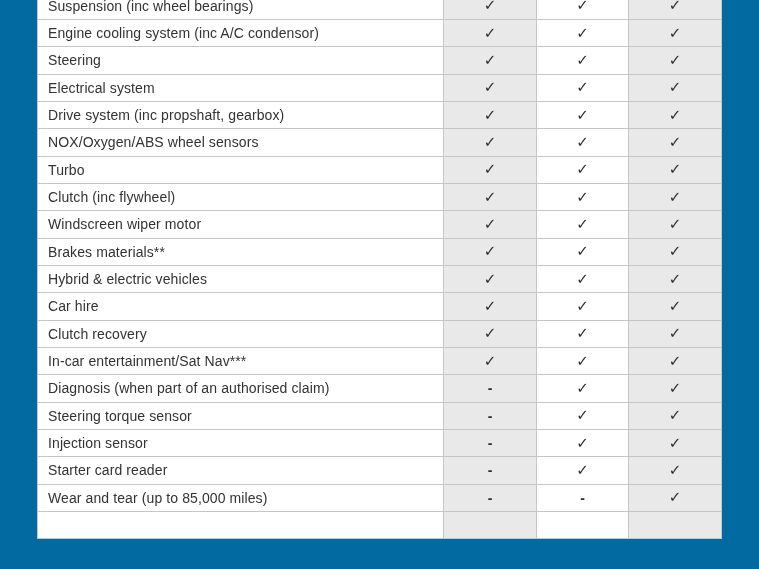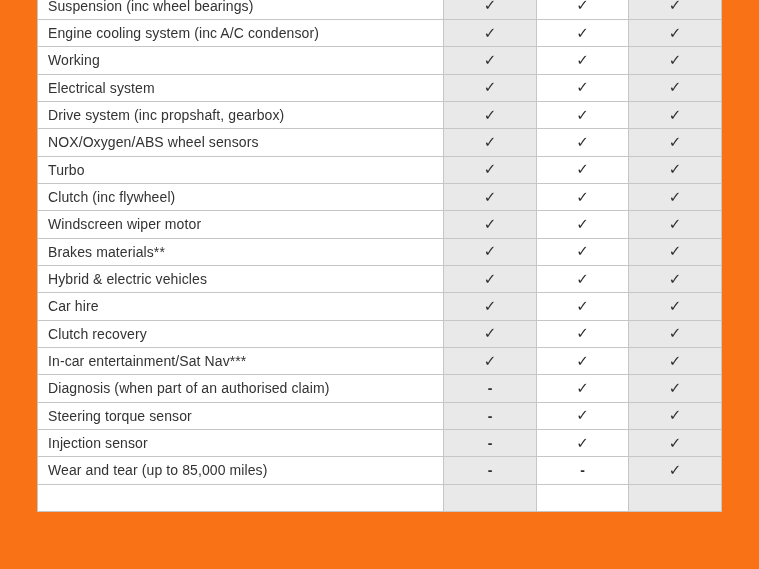--- a/index.html
+++ b/index.html
@@ -4,21 +4,21 @@
 <style>
   html, body {
     margin: 0;
     padding: 0;
     background: #ffffff;
   }
   .viewport {
     position: relative;
     width: 759px;
     height: 569px;
-    background: #f97316;
+    background: #0369a1;
     overflow: hidden;
     font-family: "Liberation Sans", "DejaVu Sans", sans-serif;
   }
   table.coverage-table {
     position: absolute;
     left: 37px;
     top: -8.33px;
     border-collapse: collapse;
     table-layout: fixed;
     width: 684px;
@@ -76,21 +76,21 @@
           <td class="value-cell check">✓</td>
           <td class="value-cell check shaded">✓</td>
         </tr>
         <tr>
           <td class="label-cell">Engine cooling system (inc A/C condensor)</td>
           <td class="value-cell check shaded">✓</td>
           <td class="value-cell check">✓</td>
           <td class="value-cell check shaded">✓</td>
         </tr>
         <tr>
-          <td class="label-cell">Working</td>
+          <td class="label-cell">Steering</td>
           <td class="value-cell check shaded">✓</td>
           <td class="value-cell check">✓</td>
           <td class="value-cell check shaded">✓</td>
         </tr>
         <tr>
           <td class="label-cell">Electrical system</td>
           <td class="value-cell check shaded">✓</td>
           <td class="value-cell check">✓</td>
           <td class="value-cell check shaded">✓</td>
         </tr>
@@ -166,20 +166,26 @@
           <td class="value-cell check">✓</td>
           <td class="value-cell check shaded">✓</td>
         </tr>
         <tr>
           <td class="label-cell">Injection sensor</td>
           <td class="value-cell dash shaded">-</td>
           <td class="value-cell check">✓</td>
           <td class="value-cell check shaded">✓</td>
         </tr>
         <tr>
+          <td class="label-cell">Starter card reader</td>
+          <td class="value-cell dash shaded">-</td>
+          <td class="value-cell check">✓</td>
+          <td class="value-cell check shaded">✓</td>
+        </tr>
+        <tr>
           <td class="label-cell">Wear and tear (up to 85,000 miles)</td>
           <td class="value-cell dash shaded">-</td>
           <td class="value-cell dash">-</td>
           <td class="value-cell check shaded">✓</td>
         </tr>
         <tr>
           <td class="label-cell"></td>
           <td class="value-cell shaded"></td>
           <td class="value-cell"></td>
           <td class="value-cell shaded"></td>

